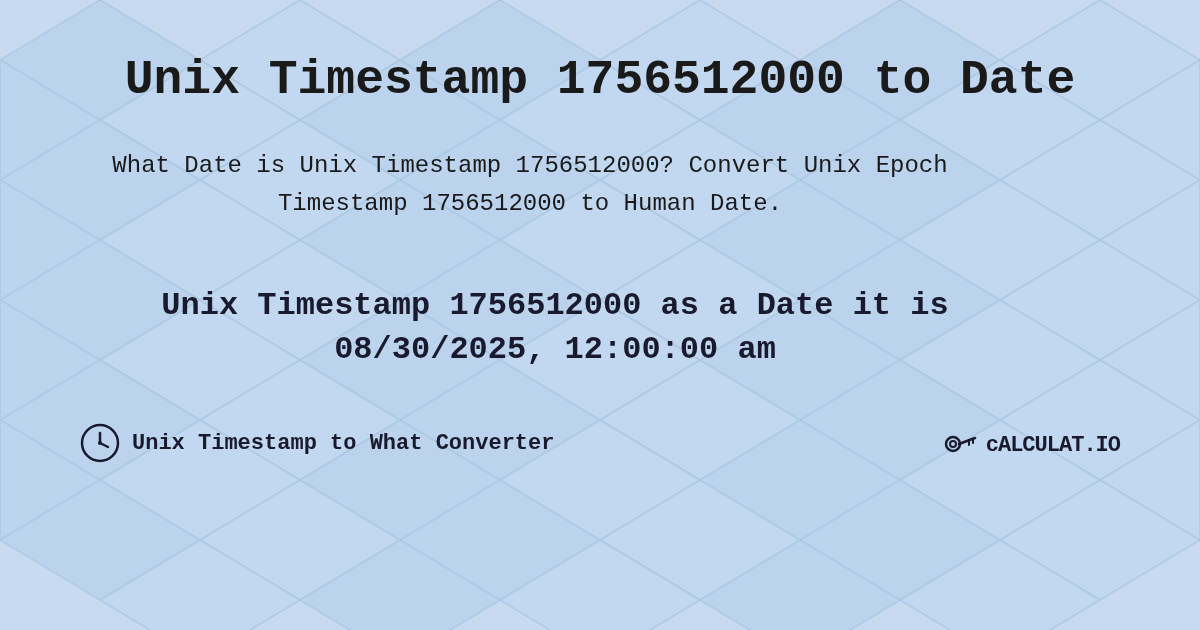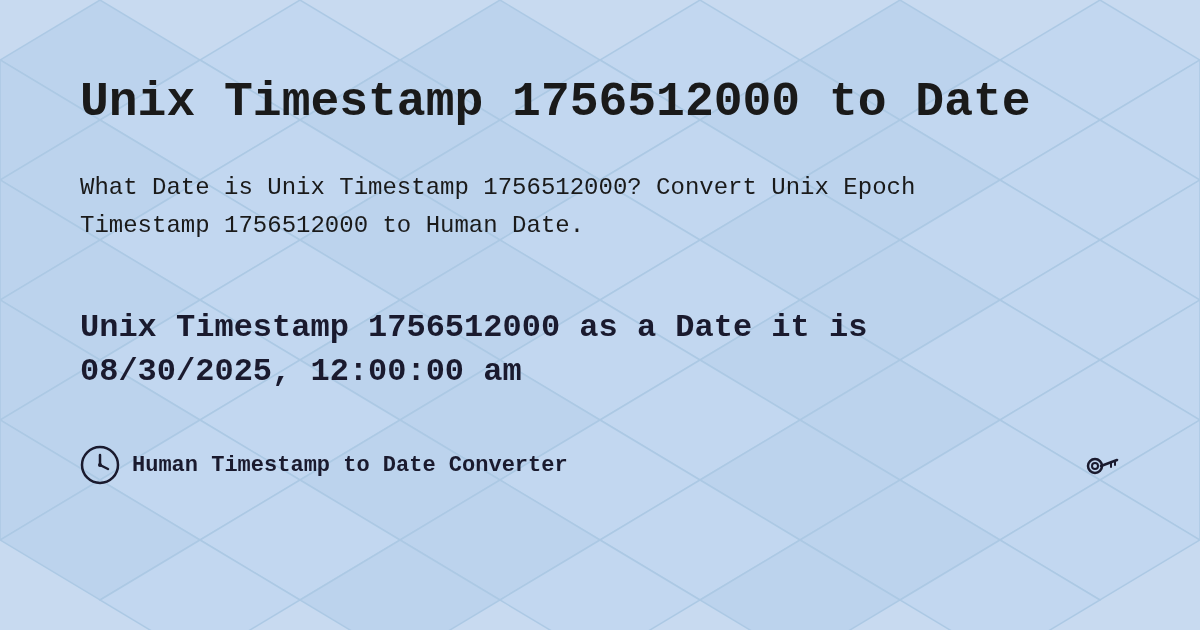--- a/index.html
+++ b/index.html
@@ -29,21 +29,22 @@
     }
 
     .bg-pattern svg {
       width: 100%;
       height: 100%;
     }
 
     .content {
       position: relative;
       z-index: 10;
-      padding: 76px 80px 40px 80px;
+      padding: 54px 80px 40px 80px;
+      text-align: center;
     }
 
     .main-title {
       font-size: 48px;
       font-weight: 900;
       color: #1a1a1a;
       font-family: 'Courier New', Courier, monospace;
       margin-bottom: 40px;
       line-height: 1.1;
     }
@@ -212,29 +213,32 @@
   <div class="footer">
 
     <div class="footer-left">
 
       <svg class="clock-icon" viewBox="0 0 40 40" xmlns="http://www.w3.org/2000/svg">
         <circle cx="20" cy="20" r="18" fill="none" stroke="#1a1a2e" stroke-width="2.5"></circle>
         <line x1="20" y1="20" x2="20" y2="10" stroke="#1a1a2e" stroke-width="2.5" stroke-linecap="round"></line>
         <line x1="20" y1="20" x2="28" y2="24" stroke="#1a1a2e" stroke-width="2.5" stroke-linecap="round"></line>
         <circle cx="20" cy="20" r="2" fill="#1a1a2e"></circle>
       </svg>
-      <span class="footer-label">Human Timestamp to Date Converter</span>
+      <span class="footer-label">Unix Timestamp to What Converter</span>
     </div>
 
     <div class="logo-area">
 
       <svg class="logo-icon" viewBox="0 0 35 35" xmlns="http://www.w3.org/2000/svg">
 
         <circle cx="10" cy="18" r="7" fill="none" stroke="#1a1a2e" stroke-width="2.5"></circle>
         <circle cx="10" cy="18" r="3" fill="none" stroke="#1a1a2e" stroke-width="2"></circle>
         <line x1="16" y1="18" x2="32" y2="12" stroke="#1a1a2e" stroke-width="2.5" stroke-linecap="round"></line>
         <line x1="26" y1="14.5" x2="26" y2="19" stroke="#1a1a2e" stroke-width="2" stroke-linecap="round"></line>
         <line x1="30" y1="13" x2="30" y2="17" stroke="#1a1a2e" stroke-width="2" stroke-linecap="round"></line>
       </svg>
+      <span class="logo-text">
+        <span style="font-size:22px; font-weight:900; color:#1a1a2e; font-family:'Courier New',monospace; letter-spacing:-1px;">cALCULAT.IO</span>
+      </span>
     </div>
 
   </div>
 </div>
 
 </body></html>

